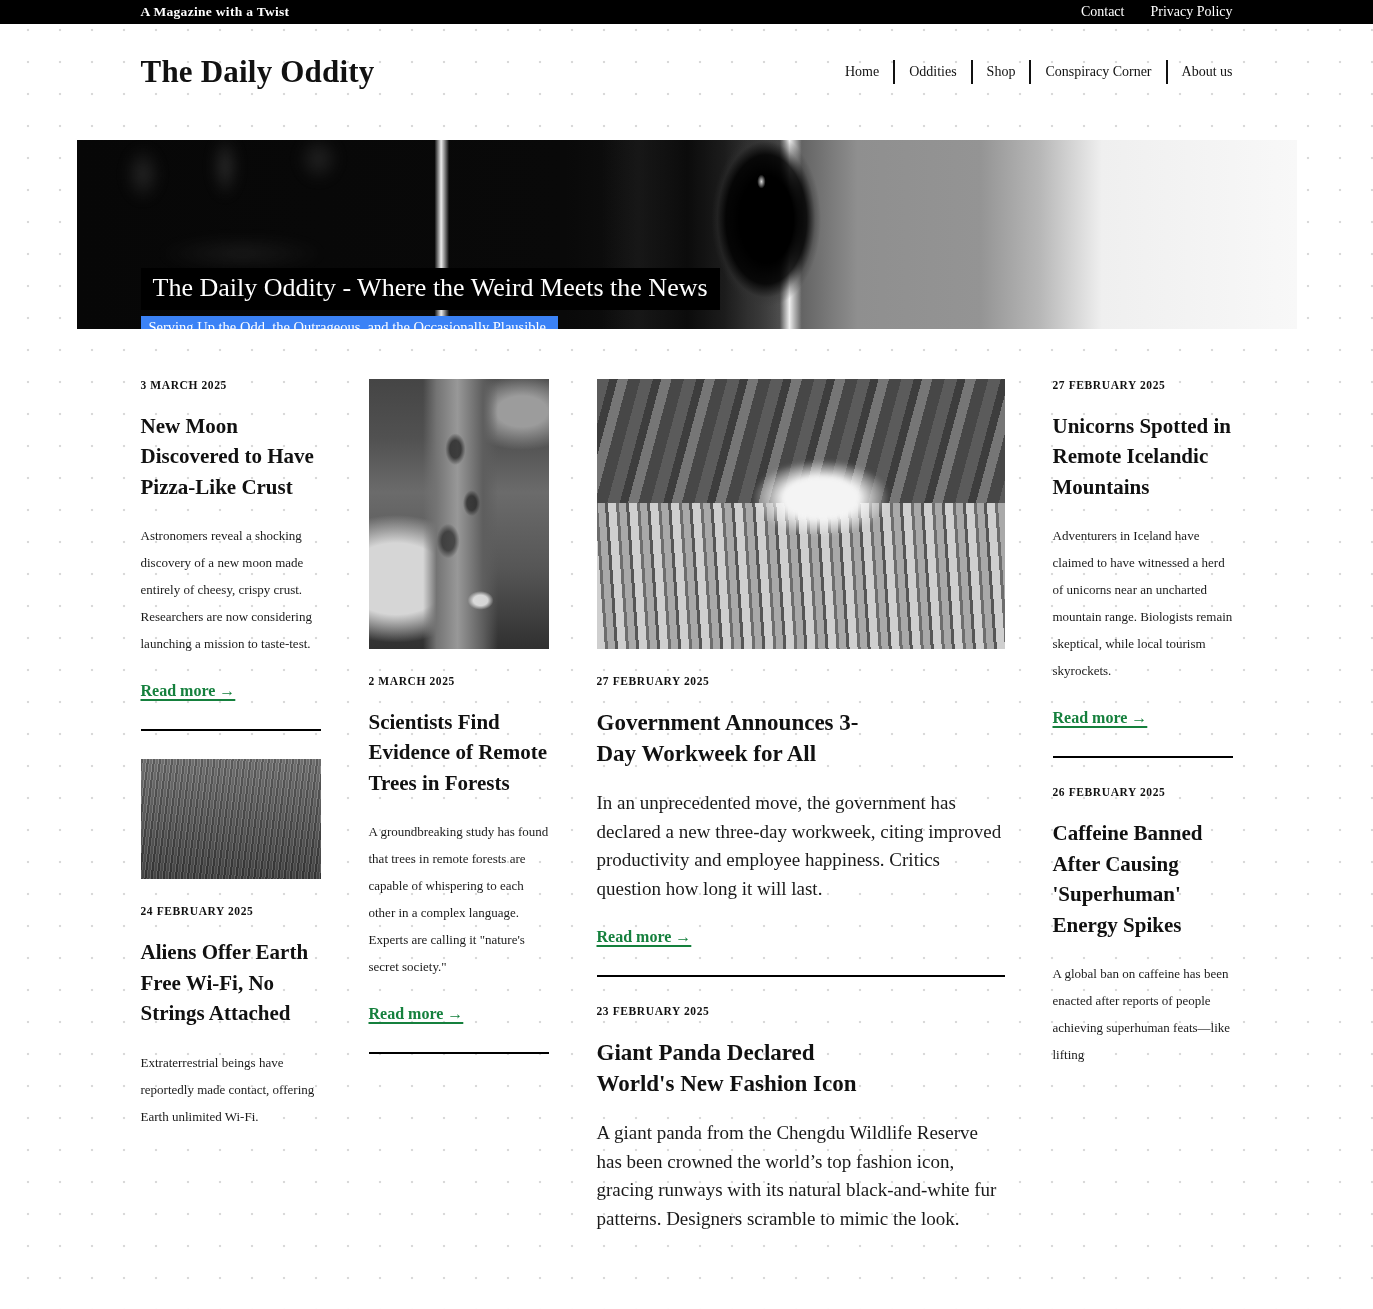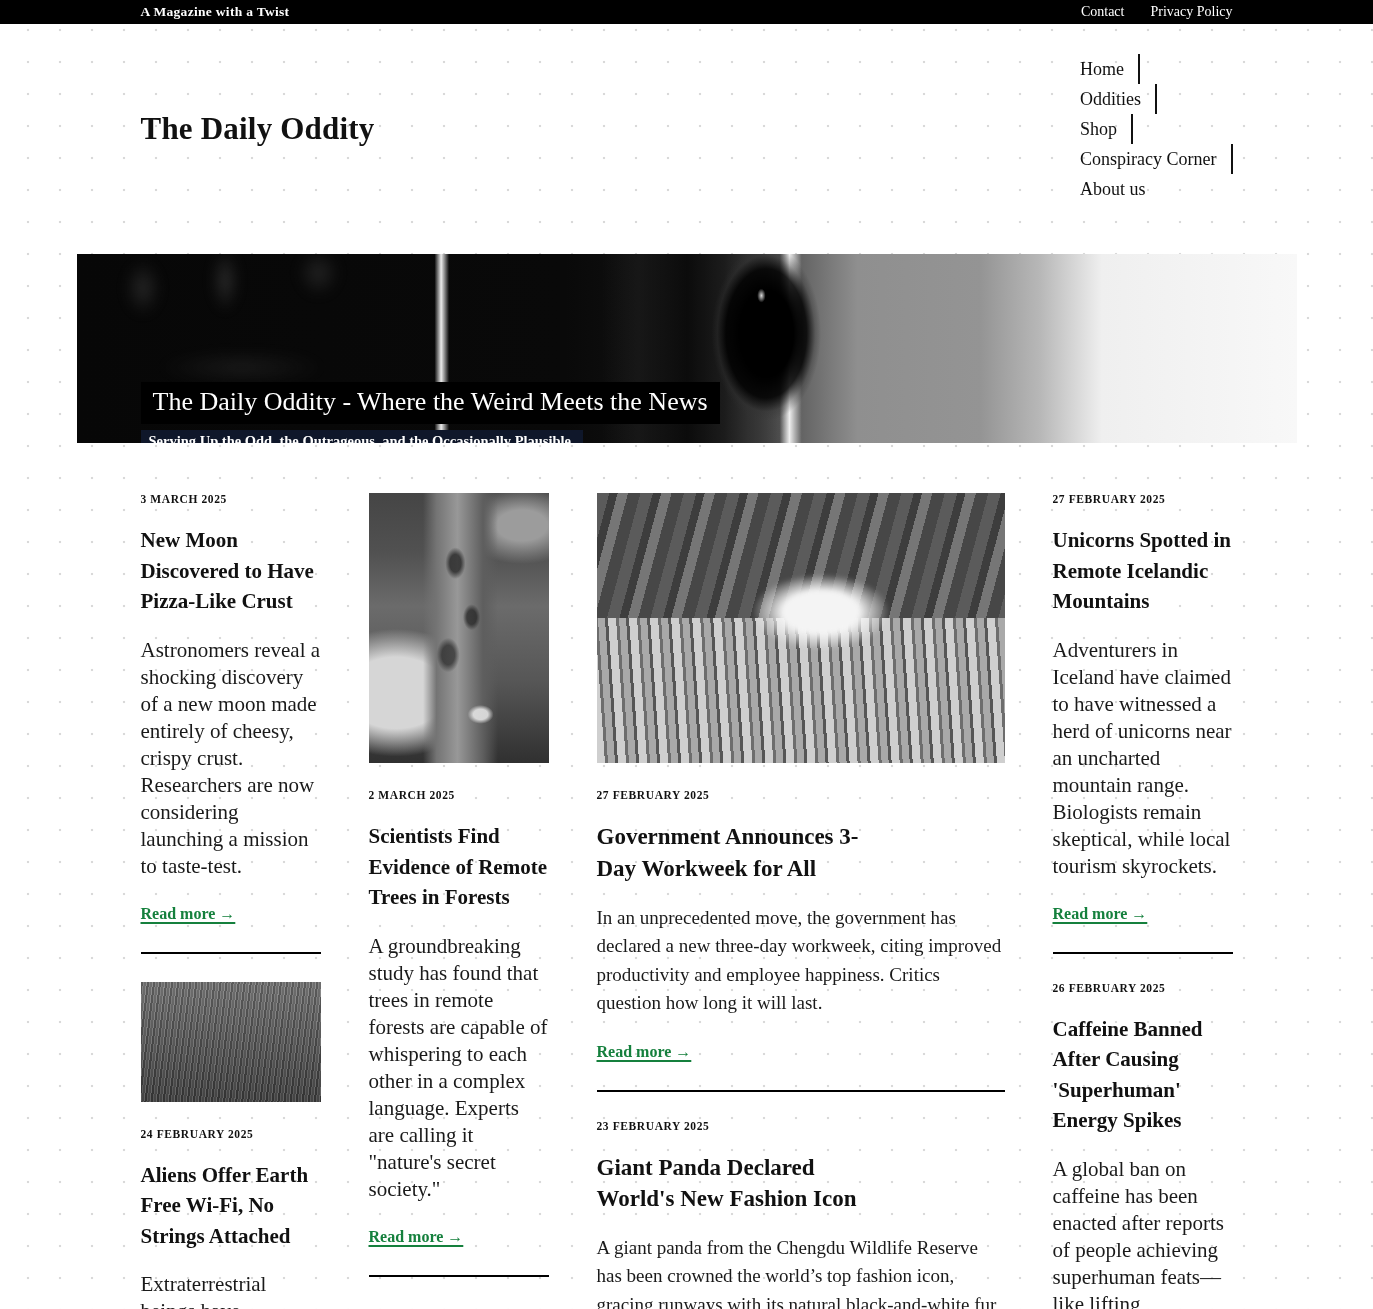--- a/index.html
+++ b/index.html
@@ -18,21 +18,21 @@
   .topbar { background:#000; color:#fff; height:24px; display:flex; align-items:center; }
   .topbar .container { display:flex; justify-content:space-between; align-items:center; }
   .tagline { font-size:13.5px; font-weight:bold; letter-spacing:.3px; }
   .topbar-links { display:flex; gap:26px; }
   .topbar-links a { color:#fff; text-decoration:none; font-size:14px; cursor:pointer; }
 
   
   .site-header { padding-top:30px; }
   .site-header .container { display:flex; justify-content:space-between; align-items:center; }
   .logo { font-size:31px; font-weight:bold; letter-spacing:.2px; cursor:pointer; }
-  .main-nav { list-style:none; display:flex; align-items:flex-start; font-size:18px;flex-direction:column; }
+  .main-nav { list-style:none; display:flex; align-items:center; font-size:14px; }
   .main-nav li { padding:2px 14px; border-right:2px solid #111; line-height:1.45; cursor:pointer; }
   .main-nav li:last-child { border-right:none; padding-right:0; }
 
   
   .hero { position:relative; margin:50px -64px 0; height:189px; overflow:hidden; background:#060606; }
   .hero-art { position:absolute; inset:0;
     background:
       radial-gradient(6px 10px at 56.1% 22%, rgba(255,255,255,.85), rgba(255,255,255,0) 70%),
       radial-gradient(ellipse 72px 115px at 56.5% 42%, #000 38%, rgba(0,0,0,.85) 56%, rgba(50,50,50,.35) 68%, rgba(50,50,50,0) 76%),
       linear-gradient(90deg, rgba(255,255,255,0) 29.3%, rgba(255,255,255,.92) 29.85%, rgba(255,255,255,0) 30.5%),
@@ -42,29 +42,29 @@
   }
   .hero-figures { position:absolute; left:0; top:0; width:45%; height:100%; filter:blur(6px); opacity:.8;
     background:
       radial-gradient(26px 40px at 12% 18%, #2e2e2e, rgba(20,20,20,0) 70%),
       radial-gradient(20px 46px at 27% 14%, #343434, rgba(20,20,20,0) 70%),
       radial-gradient(30px 34px at 44% 10%, #2a2a2a, rgba(20,20,20,0) 70%),
       radial-gradient(120px 26px at 30% 60%, rgba(70,70,70,.35), rgba(20,20,20,0) 70%);
   }
   .hero-caption { position:absolute; left:64px; top:128px; }
   .hero-title { display:inline-block; background:#000; color:#fff; font-size:26px; font-weight:normal; padding:5px 12px 7px; line-height:1.15; }
-  .hero-subtitle { display:inline-block; background:#0f172a; color:#fff; font-size:14.5px; font-weight:bold; padding:3px 8px 4px; margin-top:6px; }
+  .hero-subtitle { display:inline-block; background:#3b82f6; color:#fff; font-size:14.5px; font-weight:normal; padding:3px 8px 4px; margin-top:6px; }
 
   
   .columns { display:grid; grid-template-columns:180px 180px 408px 180px; column-gap:48px; width:1092px; margin:50px auto 0; align-items:start; }
   .column { min-width:0; }
 
   .article-date { font-size:11.5px; font-weight:bold; letter-spacing:.6px; margin:0 0 20px; text-transform:uppercase; }
   .article-title { font-size:21px; font-weight:bold; line-height:1.45; margin:0 0 20px; }
-  .article-body { font-size:21px; line-height:27px; color:#1a1a1a; margin:0 0 25px; }
+  .article-body { font-size:13px; line-height:27px; color:#1a1a1a; margin:0 0 25px; }
   .read-more { display:inline-block; font-size:16px; font-weight:bold; color:#15803d; text-decoration:underline; text-underline-offset:3px; text-decoration-thickness:1.5px; cursor:pointer; }
   .article-sep { border:none; border-top:2px solid #000; margin:29px 0 28px; }
 
   .col-wide .article-title { font-size:23px; max-width:272px; line-height:1.35; }
   .col-wide .article-body { font-size:19px; line-height:28.5px; }
 
   
   .article-img { position:relative; width:100%; overflow:hidden; margin:0 0 26px; }
   .img-tree { height:270px;
     background:

